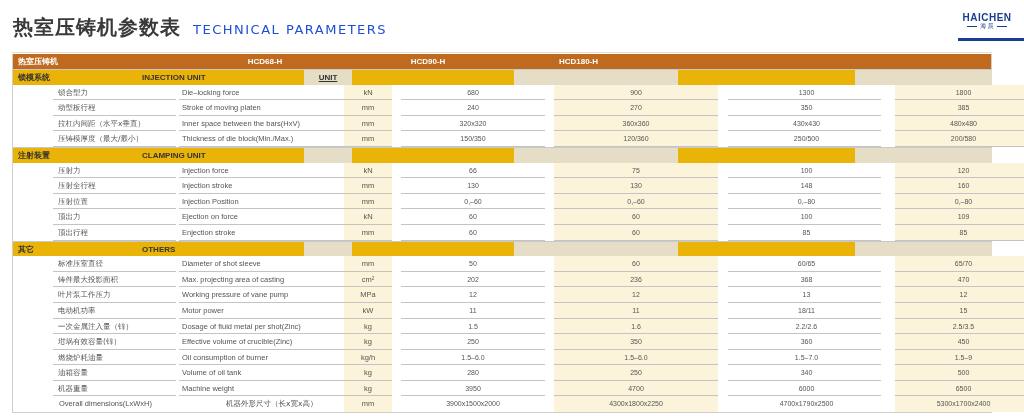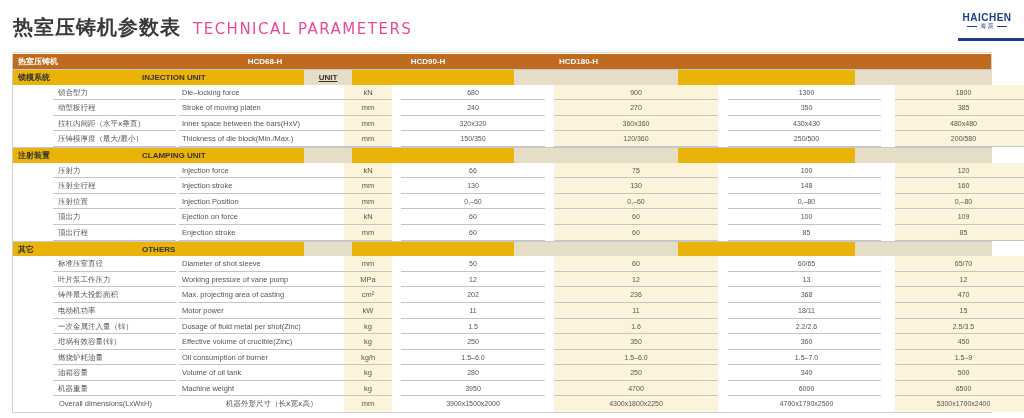--- a/index.html
+++ b/index.html
@@ -1,21 +1,21 @@
 <!DOCTYPE html>
 <html><head>
 <meta charset="utf-8">
 <style>
   * { box-sizing: border-box; margin: 0; padding: 0; }
   html, body { width: 1024px; height: 418px; background: #ffffff; overflow: hidden; }
   body { position: relative; font-family: "Liberation Sans", "DejaVu Sans", sans-serif; color: #555; }
 
   .title-wrap { position: absolute; left: 13px; top: 14px; display: flex; align-items: baseline; }
   .title-cn { font-family: "DejaVu Sans", sans-serif; font-weight: bold; font-size: 20px; color: #3a3a3a; letter-spacing: 1px; }
-  .title-en { font-family: "DejaVu Sans", sans-serif; font-size: 15px; color: #ec4899; margin-left: 12px; letter-spacing: 1.5px; }
+  .title-en { font-family: "DejaVu Sans", sans-serif; font-size: 13px; color: #1d4ed8; margin-left: 12px; letter-spacing: 1.5px; }
 
   .logo { position: absolute; left: 956px; top: 12px; width: 62px; text-align: center; }
   .logo-name { font-family: Liberation Sans, sans-serif; font-weight: bold; font-size: 10px; color: #1B3D8F; letter-spacing: 0.5px; line-height: 11px; }
   .logo-sub { display: flex; align-items: center; justify-content: center; gap: 3px; font-size: 6px; color: #1B3D8F; line-height: 7px; }
   .logo-sub .bar { width: 10px; height: 1px; background: #1B3D8F; }
   .blue-line { position: absolute; left: 958px; top: 38px; width: 66px; height: 3px; background: #1B3D8F; }
   .thin-line { position: absolute; left: 12px; top: 52px; width: 980px; height: 1px; background: #f0dcc6; }
 
   .table { position: absolute; left: 12px; top: 54px; width: 980px; border-left: 1px solid #cfcfcf; border-right: 1px solid #cfcfcf; border-bottom: 1px solid #cfcfcf; }
   .row { position: relative; display: flex; height: 15.6px; font-size: 7.5px; line-height: 15.6px; }
@@ -191,38 +191,38 @@
       <div class="row data">
         <div class="c c-cn">标准压室直径</div>
         <div class="c c-en">Diameter of shot sleeve</div>
         <div class="c c-unit">mm</div>
         <div class="c c-m1">50</div>
         <div class="c c-m2">60</div>
         <div class="c c-m3">60/65</div>
         <div class="c c-m4">65/70</div>
       </div>
       <div class="row data">
+        <div class="c c-cn">铸件最大投影面积</div>
+        <div class="c c-en">Max. projecting area of casting</div>
+        <div class="c c-unit">cm²</div>
+        <div class="c c-m1">202</div>
+        <div class="c c-m2">236</div>
+        <div class="c c-m3">368</div>
+        <div class="c c-m4">470</div>
+      </div>
+      <div class="row data">
         <div class="c c-cn">叶片泵工作压力</div>
         <div class="c c-en">Working pressure of vane pump</div>
         <div class="c c-unit">MPa</div>
         <div class="c c-m1">12</div>
         <div class="c c-m2">12</div>
         <div class="c c-m3">13</div>
         <div class="c c-m4">12</div>
       </div>
       <div class="row data">
-        <div class="c c-cn">铸件最大投影面积</div>
-        <div class="c c-en">Max. projecting area of casting</div>
-        <div class="c c-unit">cm²</div>
-        <div class="c c-m1">202</div>
-        <div class="c c-m2">236</div>
-        <div class="c c-m3">368</div>
-        <div class="c c-m4">470</div>
-      </div>
-      <div class="row data">
         <div class="c c-cn">电动机功率</div>
         <div class="c c-en">Motor power</div>
         <div class="c c-unit">kW</div>
         <div class="c c-m1">11</div>
         <div class="c c-m2">11</div>
         <div class="c c-m3">18/11</div>
         <div class="c c-m4">15</div>
       </div>
       <div class="row data">
         <div class="c c-cn">一次金属注入量（锌）</div>

